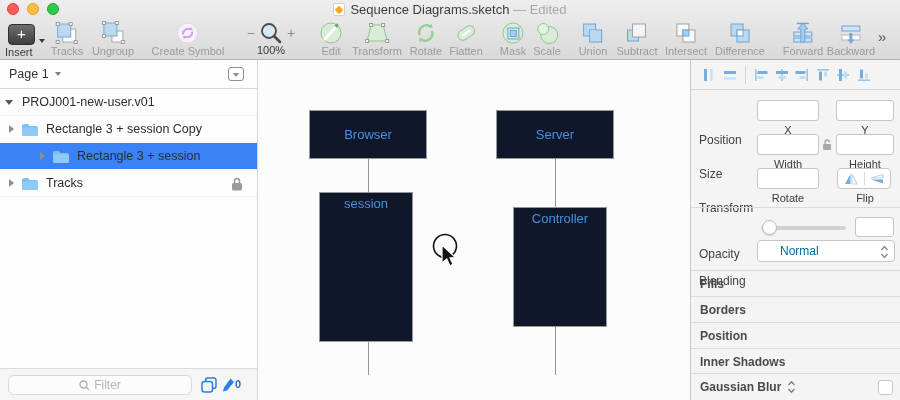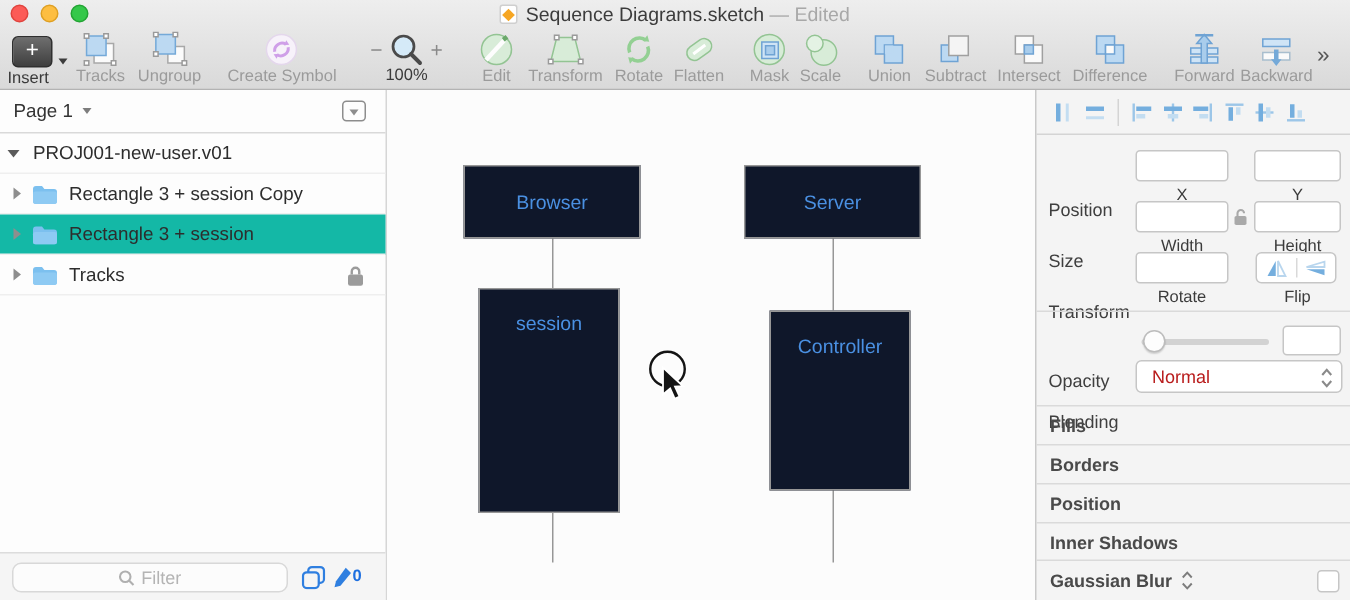--- a/index.html
+++ b/index.html
@@ -39,60 +39,60 @@
   
   .sidebar { position:absolute; left:0; top:60px; width:258px; height:340px; background:#fdfdfd; border-right:1px solid #d6d6d6; }
   .page-row { position:relative; height:29px; border-bottom:1px solid #d9d9d9; font-size:12.5px; color:#333;
     display:flex; align-items:center; padding-left:9px; }
   .page-caret { width:0; height:0; margin-left:6px; border-left:3.5px solid transparent; border-right:3.5px solid transparent; border-top:4px solid #7d7d7d; }
   .page-panel-ico { position:absolute; right:13px; top:7px; width:16px; height:14px; border:1px solid #8d8d8d; border-radius:3px; }
   .page-panel-ico i { position:absolute; left:4px; top:5px; width:0; height:0;
     border-left:3px solid transparent; border-right:3px solid transparent; border-top:4px solid #8d8d8d; }
   .layer-row { position:relative; height:27px; display:flex; align-items:center; font-size:12.5px; color:#2d2d2d;
     border-bottom:1px solid #efefef; }
-  .layer-row.sel { background:#14b8a6; }
+  .layer-row.sel { background:#3b82f6;padding-left:31px; }
   .tri-closed { width:0; height:0; border-top:4px solid transparent; border-bottom:4px solid transparent; border-left:5px solid #8e8e8e; margin-left:9px; }
   .tri-open { width:0; height:0; border-left:4.5px solid transparent; border-right:4.5px solid transparent; border-top:5.5px solid #5a5a5a; margin-left:5px; }
   .artboard-name { margin-left:9px; }
   .folder { margin-left:7px; }
   .layer-name { margin-left:8px; }
   .row-lock { position:absolute; right:14px; top:7px; }
   .filterbar { position:absolute; left:0; bottom:0; width:257px; height:32px; background:#f5f5f5; border-top:1px solid #dcdcdc; }
   .filter-field { position:absolute; left:8px; top:6px; width:184px; height:20px; background:#fcfcfc;
     border:1px solid #d8d8d8; border-radius:6px; display:flex; align-items:center; justify-content:center; gap:4px;
     font-size:12px; color:#b4b4b4; }
   .pages-ico { position:absolute; left:201px; top:8px; }
   .pencil-ico { position:absolute; left:222px; top:8px; }
   .edit-count { position:absolute; left:235px; top:9px; font-size:11px; font-weight:bold; color:#1d6fe0; }
 
   
   .canvas { position:absolute; left:258px; top:60px; width:432px; height:340px; background:#fcfcfc; }
   .sd-box { position:absolute; background:#0f172a; border:1px solid #979797; color:#4a90e2; font-size:13px; text-align:center; }
   .sd-box.head { display:flex; align-items:center; justify-content:center; }
-  .sd-box.tall { padding-top:15px; }
+  .sd-box.tall { padding-top:3px; }
   .lifeline { position:absolute; width:1px; background:#979797; }
   .cursor { position:absolute; left:172px; top:172px; }
 
   
   .inspector { position:absolute; left:690px; top:60px; width:210px; height:340px; background:#f4f4f4; border-left:1px solid #c9c9c9; font-size:12px; color:#3f3f3f; }
   .align-row { position:absolute; left:0; top:0; width:210px; height:30px; border-bottom:1px solid #d4d4d4;
     display:flex; align-items:center; padding-left:10px; }
   .align-row svg { margin-right:4.5px; }
   .align-sep { width:1px; height:18px; background:#d4d4d4; margin:0 7px 0 3px; }
   .insp-label { position:absolute; left:8px;margin-top:28px; }
   .insp-field { position:absolute; height:21px; background:#fff; border:1px solid #c6c6c6; border-radius:3px; }
   .sub-label { position:absolute; font-size:11px; color:#3b3b3b; text-align:center; }
   .flip-ctl { position:absolute; left:146px; top:108px; width:54px; height:21px; background:#fff; border:1px solid #c6c6c6; border-radius:4px; display:flex; }
   .flip-half { flex:1; display:flex; align-items:center; justify-content:center; }
   .flip-div { width:1px; background:#d9d9d9; margin:3px 0; }
   .hsep { position:absolute; left:0; width:210px; height:1px; background:#dadada; }
   .slider-track { position:absolute; left:70px; top:166px; width:85px; height:4px; background:#d2d2d2; border-radius:2px; }
   .slider-thumb { position:absolute; left:71px; top:160px; width:15px; height:15px; background:#fdfdfd; border:1px solid #bdbdbd; border-radius:50%; box-shadow:0 1px 1px rgba(0,0,0,.15); }
   .blend-select { position:absolute; left:66px; top:180px; width:138px; height:22px; background:#fff; border:1px solid #c6c6c6; border-radius:4px;
-    font-size:12px; color:#b91c1c; line-height:20px; padding-left:10px; }
+    font-size:12px; color:#0369a1; line-height:20px; padding-left:22px; }
   .stepper { position:absolute; right:5px; top:3px; }
   .section-row { position:absolute; left:0; width:210px; height:26px; border-top:1px solid #dadada;
     display:flex; align-items:center; padding-left:9px; font-weight:bold; color:#4a4a4a; }
   .checkbox { position:absolute; right:8px; width:15px; height:15px; background:#fff; border:1px solid #c6c6c6; border-radius:3px; }
 </style>
 </head>
 <body>
 
 <div id="app">
 

